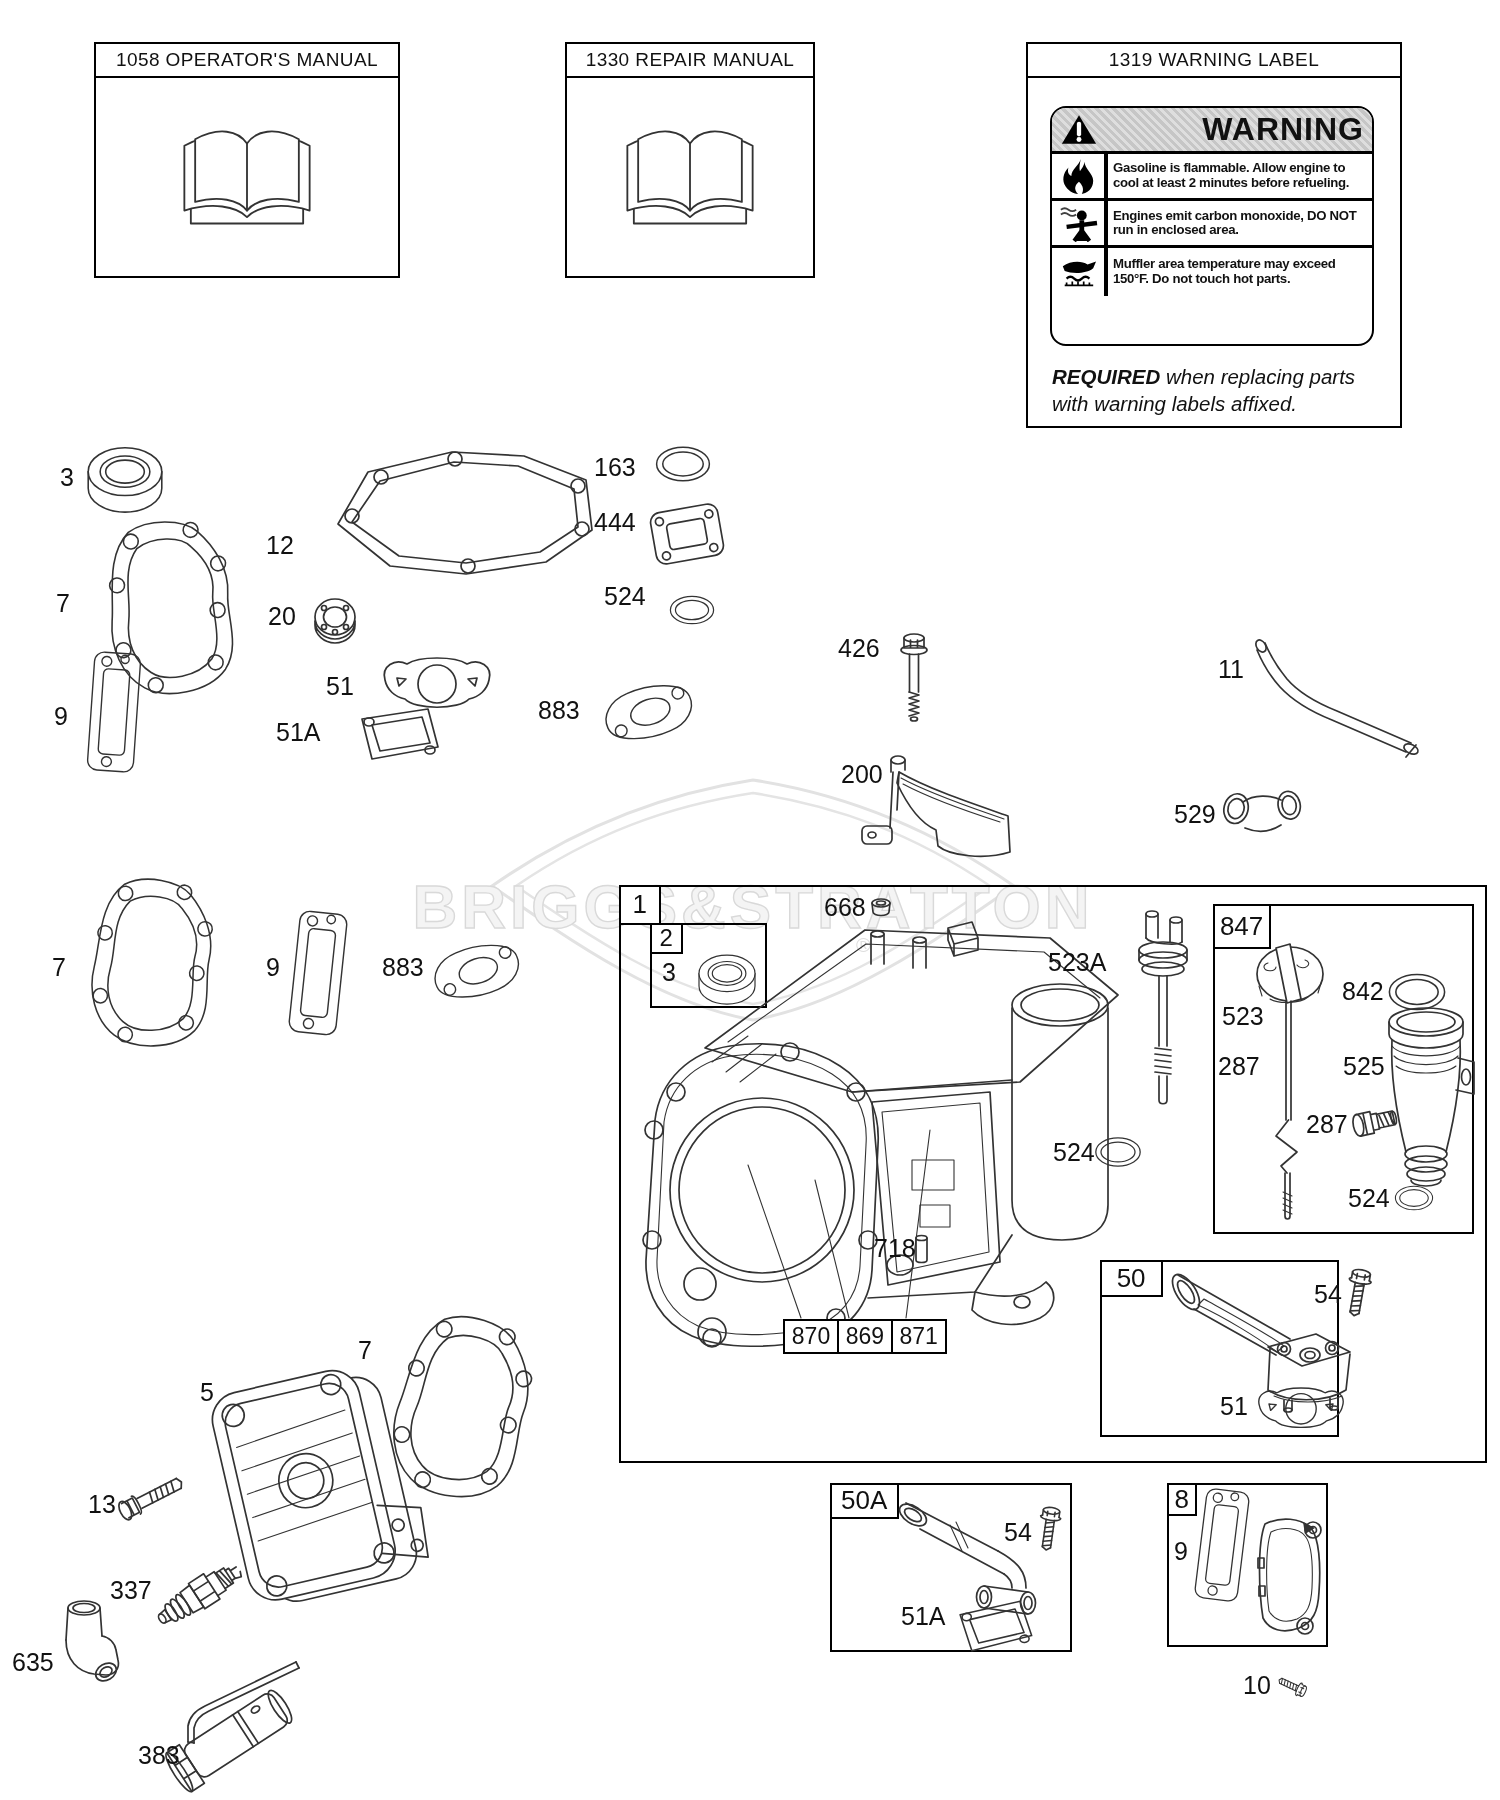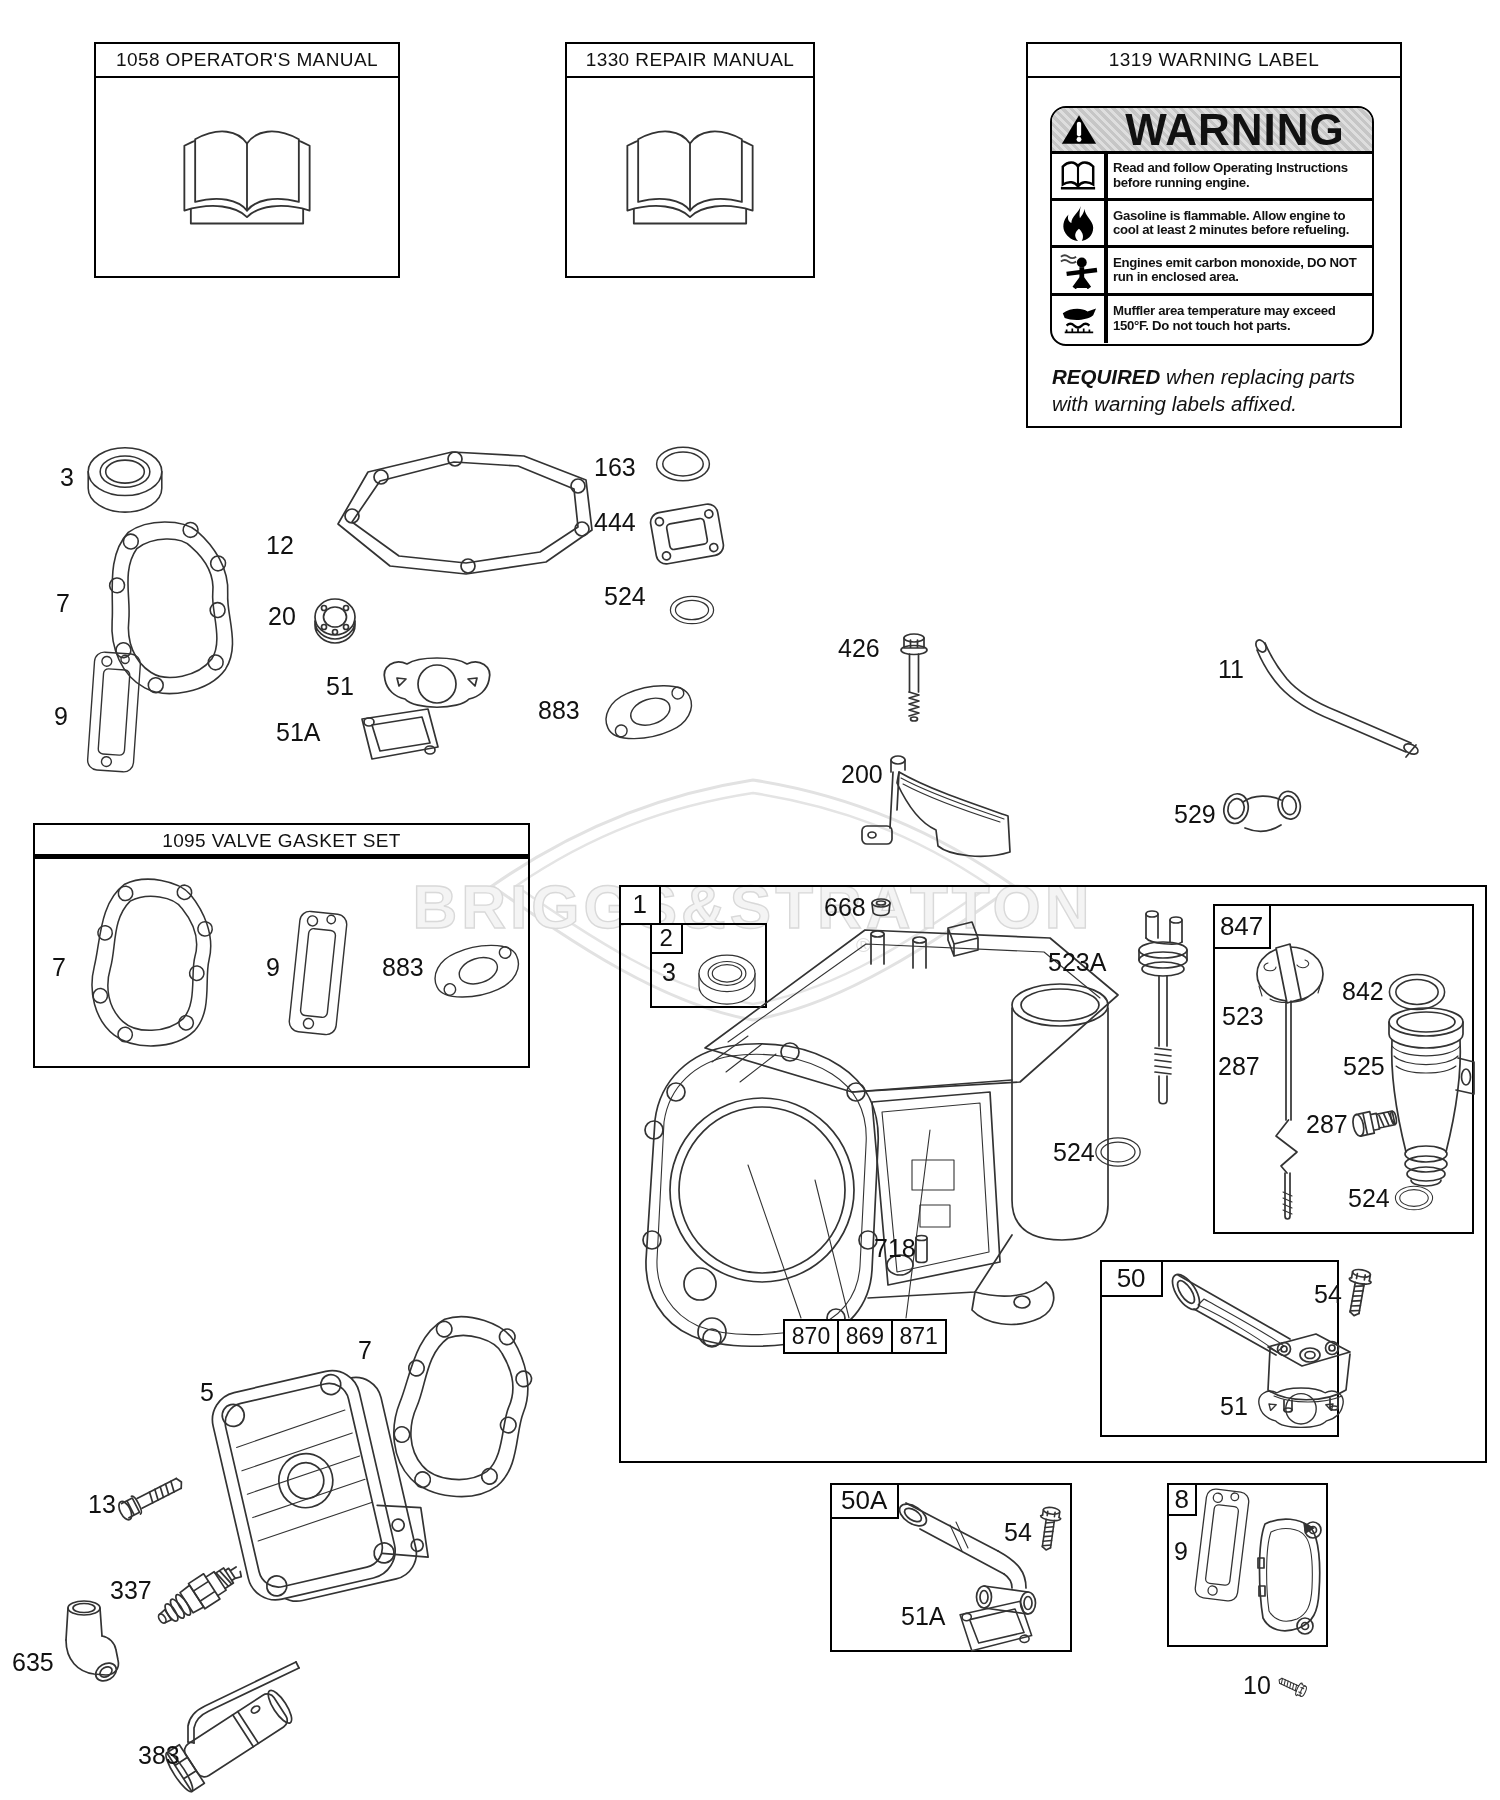--- a/index.html
+++ b/index.html
@@ -22,21 +22,21 @@
   .strip{position:absolute;display:flex;z-index:3}
   .strip .cell{width:56px;height:35px;border:2.2px solid #000;background:#fff;
                display:flex;align-items:center;justify-content:center;font-size:23px}
   .strip .cell + .cell{margin-left:-2.2px}
   
   .wl{position:absolute;left:22px;top:62px;width:324px;height:240px;border:2px solid #000;
       border-radius:16px;overflow:hidden;background:#fff;z-index:2}
   .wl-banner{height:46px;display:flex;align-items:center;gap:8px;padding:0 8px;
              background:repeating-linear-gradient(45deg,#c6c6c6 0 3px,#dedede 3px 6px);
              border-bottom:3px solid #000}
-  .wl-banner .word{flex:1;text-align:center;font-size:44px;font-weight:bold;letter-spacing:1px}
+  .wl-banner .word{flex:1;text-align:right;font-size:32px;font-weight:bold;letter-spacing:1px}
   .wl-row{display:flex;height:47.2px;border-bottom:3px solid #000}
   .wl-row:last-child{border-bottom:none}
   .wl-ico{flex:0 0 52px;display:flex;align-items:center;justify-content:center}
   .wl-txt{flex:1;border-left:4px solid #000;padding:2px 5px;font-size:13.2px;font-weight:bold;
           line-height:1.12;display:flex;align-items:center;letter-spacing:-.3px}
   .wl-req{position:absolute;left:24px;top:320px;width:340px;font-style:italic;
           font-size:20.5px;line-height:1.3;z-index:2}
   .wl-req b{font-weight:bold}
   #copyright{position:absolute;left:0;top:1778px;width:100%;text-align:center;
              font-size:12px;font-weight:bold;z-index:3}
@@ -65,30 +65,20 @@
   <div class="pbox" style="left:1026px;top:42px;width:376px;height:386px">
     <div class="title">1319 WARNING LABEL</div>
     <div class="wl">
       <div class="wl-banner">
         <svg width="38" height="33" viewBox="0 0 40 34">
           <path d="M20,2 L38,32 L2,32 Z" fill="#000"></path>
           <path d="M20,11 L20,22" stroke="#fff" stroke-width="4.5" stroke-linecap="round"></path>
           <circle cx="20" cy="27.5" r="2.6" fill="#fff"></circle>
         </svg>
         <div class="word">WARNING</div>
-      </div>
-      <div class="wl-row">
-        <div class="wl-ico">
-            <svg width="40" height="38" viewBox="0 0 40 40">
-          <path d="M4,10 C10,4 17,5 20,10 C23,5 30,4 36,10 L36,29 C30,25 23,26 20,31 C17,26 10,25 4,29 Z" fill="#fff" stroke="#000" stroke-width="2.6"></path>
-          <path d="M20,10 L20,31" stroke="#000" stroke-width="2.2"></path>
-          <path d="M2,33 L38,33" stroke="#000" stroke-width="2.6"></path>
-        </svg>
-          </div>
-        <div class="wl-txt">Read and follow Operating Instructions before running engine.</div>
       </div>
       <div class="wl-row">
         <div class="wl-ico">
             <svg width="40" height="38" viewBox="0 0 40 40">
           <path d="M23,2 C21,9 13,13 13,20 C9,18 9,14 10,11 C4,17 3,25 7,31 C11,37 17,39 22,39 C30,39 36,33 36,25 C36,17 27,13 27,5 C26,10 24,12 22,15 C21,11 22,6 23,2 Z" fill="#000"></path>
           <path d="M20,39 C15,34 17,29 21,26 C24,29 27,33 24,39 Z" fill="#fff"></path>
         </svg>
           </div>
         <div class="wl-txt">Gasoline is flammable. Allow engine to cool at least 2 minutes before refueling.</div>
       </div>
@@ -116,23 +106,20 @@
         <div class="wl-txt">Muffler area temperature may exceed 150°F.  Do not touch hot parts.</div>
       </div>
     </div>
     <div class="wl-req">
       <b>REQUIRED</b>
       <span>when replacing parts with warning labels affixed.</span>
     </div>
   </div>
 
 
-  <div class="pbox thick" style="left:33px;top:823px;width:497px;height:245px">
-    <div class="title">1095 VALVE GASKET SET</div>
-  </div>
 
   <div class="pbox" style="left:619px;top:885px;width:868px;height:578px">
     <div class="corner" style="width:42px;height:40px">1</div>
   </div>
   <div class="pbox" style="left:650px;top:923px;width:117px;height:85px">
     <div class="corner" style="width:33px;height:31px;font-size:24px">2</div>
   </div>
   <div class="pbox" style="left:1213px;top:904px;width:261px;height:330px">
     <div class="corner" style="width:58px;height:45px">847</div>
   </div>

